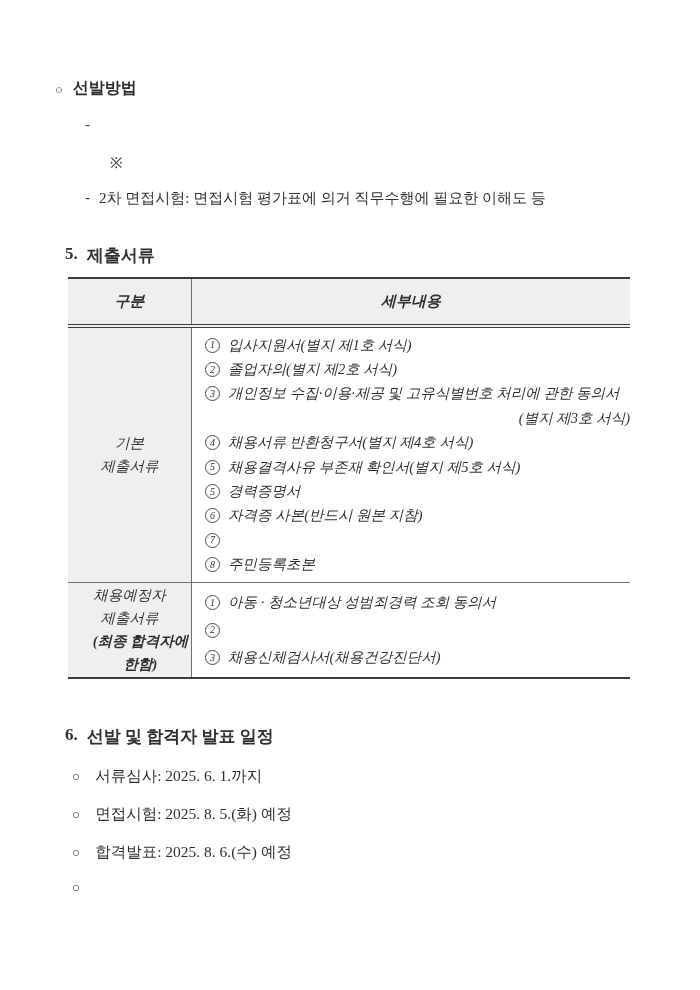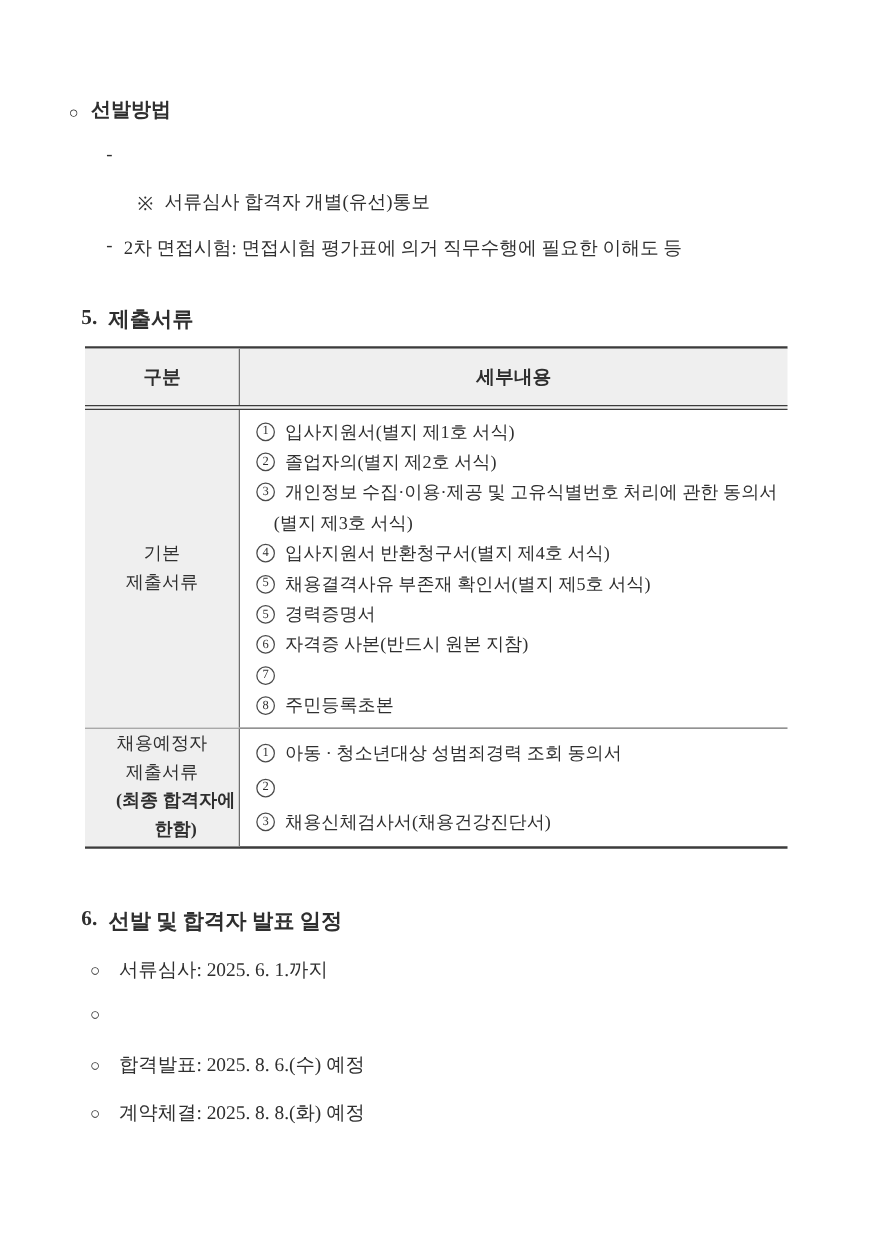--- a/index.html
+++ b/index.html
@@ -29,21 +29,21 @@
   .sec6 { top:725px; }
 
   
   .doc-table {
     top:277px; left:68px; width:562px;
     border-top:2px solid #3c3c3c;
     border-bottom:2px solid #3c3c3c;
     font-size:14.5px;
   }
   .tr { display:flex; }
-  .td { display:flex; }
+  .td { display:flex;font-style:italic; }
   .cat {
     width:124px; flex:none;
     background:#efefef;
     border-right:1px solid #6f6f6f;
     flex-direction:column; justify-content:center;
     text-align:center;
   }
   .det { flex:1; flex-direction:column; justify-content:center; }
   .thead { height:49px; border-bottom:4px double #3c3c3c; background:#efefef; }
   .thead .td { align-items:center; justify-content:center; font-weight:bold; font-size:15px; }
@@ -52,21 +52,21 @@
   .row-basic .titem { height:24.4px; display:flex; align-items:center; white-space:nowrap; }
   .row-final .det { padding:6px 0 6px 13px; }
   .row-final .titem { height:27.5px; display:flex; align-items:center; white-space:nowrap; }
   .titem .cnum {
     display:inline-flex; align-items:center; justify-content:center;
     width:15px; height:15px; flex:none;
     border:1px solid #4a4a4a; border-radius:50%;
     font-size:10px; line-height:1;
     margin-right:8px;
   }
-  .titem.wrap { padding-left:14px; }
+  .titem.wrap { padding-left:14px;justify-content:flex-end; }
   .titem.small { font-size:12.8px; letter-spacing:-0.2px; }
   .cat .cat-line { line-height:23px; font-size:14.5px; }
   .cat .cat-line.bold { font-weight:bold;margin-left:22px; }
 
   
   .sched { left:72px; width:560px; font-size:15.5px; display:flex; align-items:center; gap:15px; white-space:nowrap; }
   .sched .ring { font-size:13.5px; }
   .s-0 { top:766px; }
   .s-1 { top:804px; }
   .s-2 { top:842px; }
@@ -79,21 +79,20 @@
 
   <div class="abs method-title">
     <span class="ring">○</span>
     <span>선발방법</span>
   </div>
   <div class="abs m-line m-1">
     <span>-</span>
   </div>
   <div class="abs m-line note m-2">
     <span>※</span>
-    <span>서류심사 합격자 개별(유선)통보</span>
   </div>
   <div class="abs m-line m-3">
     <span>-</span>
     <span>2차 면접시험: 면접시험 평가표에 의거 직무수행에 필요한 이해도 등</span>
   </div>
 
   <div class="abs sec-head sec5">
     <span>5.</span>
     <span>제출서류</span>
   </div>
@@ -120,21 +119,21 @@
         </div>
         <div class="titem">
           <span class="cnum">3</span>
           <span>개인정보 수집·이용·제공 및 고유식별번호 처리에 관한 동의서</span>
         </div>
         <div class="titem wrap">
           <span>(별지 제3호 서식)</span>
         </div>
         <div class="titem">
           <span class="cnum">4</span>
-          <span>입사지원서 반환청구서(별지 제4호 서식)</span>
+          <span>채용서류 반환청구서(별지 제4호 서식)</span>
         </div>
         <div class="titem">
           <span class="cnum">5</span>
           <span>채용결격사유 부존재 확인서(별지 제5호 서식)</span>
         </div>
         <div class="titem">
           <span class="cnum">5</span>
           <span>경력증명서</span>
         </div>
         <div class="titem">
@@ -178,23 +177,23 @@
     <span>6.</span>
     <span>선발 및 합격자 발표 일정</span>
   </div>
 
   <div class="abs sched s-0">
     <span class="ring">○</span>
     <span>서류심사: 2025. 6. 1.까지</span>
   </div>
   <div class="abs sched s-1">
     <span class="ring">○</span>
+    <span>면접시험: 2025. 8. 5.(화) 예정</span>
   </div>
   <div class="abs sched s-2">
     <span class="ring">○</span>
     <span>합격발표: 2025. 8. 6.(수) 예정</span>
   </div>
   <div class="abs sched s-3">
     <span class="ring">○</span>
-    <span>계약체결: 2025. 8. 8.(화) 예정</span>
   </div>
 
 </div>
 
 </body></html>

